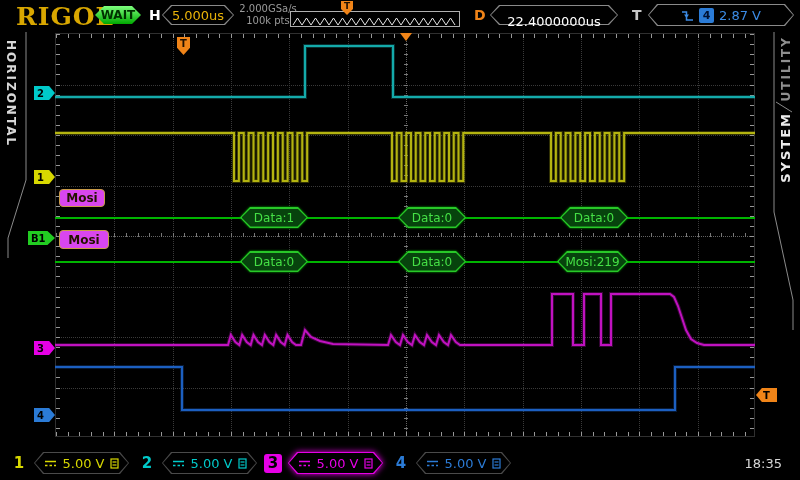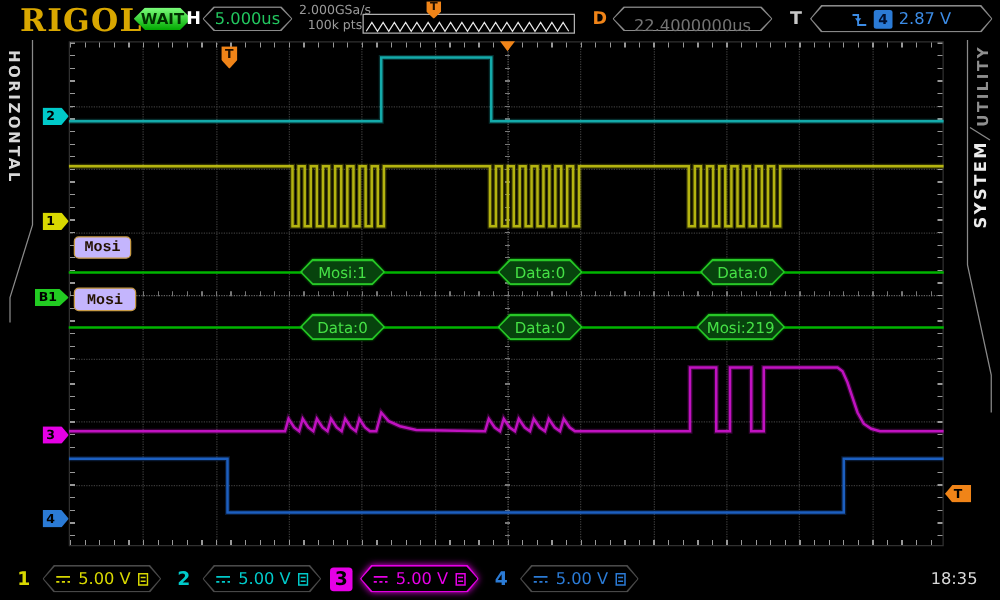--- a/index.html
+++ b/index.html
@@ -8,36 +8,36 @@
   .abs{position:absolute;}
   
   #brand{left:16px;top:2px;font-family:"DejaVu Serif",serif;font-weight:bold;
          font-size:25px;color:#d9a700;letter-spacing:1px;}
   .hexwrap{position:absolute;}
   .hexskin{position:absolute;inset:0;
      clip-path:polygon(9px 0,calc(100% - 9px) 0,100% 50%,calc(100% - 9px) 100%,9px 100%,0 50%);}
   .hexin{position:absolute;inset:1px;background:#000;
      clip-path:polygon(9px 0,calc(100% - 9px) 0,100% 50%,calc(100% - 9px) 100%,9px 100%,0 50%);}
   .hexcontent{position:absolute;inset:0;display:flex;align-items:center;justify-content:center;gap:5px;}
-  #wait-badge{left:107px;top:6px;width:46px;height:18px;}
+  #wait-badge{left:95px;top:6px;width:46px;height:18px;}
   #wait-badge .hexskin{background:linear-gradient(#7dff7d,#00a800);}
   #wait-badge .hexcontent{color:#003000;font-weight:bold;font-size:12px;}
   #h-label{left:149px;top:7px;color:#fff;font-weight:bold;font-size:14px;}
   #h-scale{left:162px;top:5px;width:72px;height:20px;}
-  #h-scale .hexcontent{color:#22c55e;font-size:13px;}
+  #h-scale .hexcontent{color:#eab308;font-size:13px;}
   .hex-outline{background:#8a8a8a;}
   #rate-block{left:238px;top:3px;width:60px;text-align:center;color:#9a9a9a;
               font-size:10px;line-height:12px;}
   #hpos-bar{left:290px;top:11px;width:168px;height:14px;border:1px solid #b0b0b0;background:#000;}
   #hpos-tflag{left:341px;top:1px;width:12px;height:14px;background:#f08418;
       clip-path:polygon(0 0,100% 0,100% 58%,50% 100%,0 58%);
       color:#201000;font-size:9px;font-weight:bold;text-align:center;line-height:10px;}
   #d-label{left:474px;top:7px;color:#f08418;font-weight:bold;font-size:14px;}
   #delay-hex{left:490px;top:5px;width:128px;height:20px;}
-  #delay-hex .hexcontent{color:#737373;font-size:13px;margin-top:13px;}
+  #delay-hex .hexcontent{color:#ffffff;font-size:13px;margin-top:13px;}
   #t-label{left:632px;top:7px;color:#c8c8c8;font-weight:bold;font-size:14px;}
   #trig-hex{left:648px;top:4px;width:146px;height:22px;}
   #trig-hex .hexcontent{color:#3c8ce6;font-size:13px;}
   #trig-src{background:#2b7bd6;color:#001030;font-weight:bold;font-size:11px;
             width:15px;height:15px;border-radius:2px;display:inline-flex;
             align-items:center;justify-content:center;}
   
   .vtext{writing-mode:vertical-rl;letter-spacing:2px;font-weight:bold;}
   #left-tab-label{left:4px;top:40px;color:#d8d8d8;font-size:12px;}
   #right-tab-utility{left:779px;top:36px;color:#8f8f8f;font-size:12px;
@@ -59,23 +59,23 @@
   #wave-svg{left:55px;top:33px;}
   
   .busline{position:absolute;height:2px;}
   .busbubble{position:absolute;height:21px;filter:drop-shadow(0 0 1px #0a0);}
   .busbubble .bskin{position:absolute;inset:0;background:#28c828;
      clip-path:polygon(10px 0,calc(100% - 10px) 0,100% 50%,calc(100% - 10px) 100%,10px 100%,0 50%);}
   .busbubble .bin{position:absolute;inset:1.5px;background:#07430d;
      clip-path:polygon(9px 0,calc(100% - 9px) 0,100% 50%,calc(100% - 9px) 100%,9px 100%,0 50%);}
   .busbubble .btext{position:absolute;inset:0;display:flex;align-items:center;
      justify-content:center;color:#45e045;font-size:12px;}
-  .buslabel{position:absolute;background:#c4b5fd;border:1px solid #c79a46;border-radius:4px;
+  .buslabel{position:absolute;background:#d946ef;border:1px solid #c79a46;border-radius:4px;
      color:#241200;font-weight:bold;font-size:12px;display:flex;align-items:center;
-     justify-content:center;font-family:Liberation Mono, monospace;}
+     justify-content:center;}
   
   .lflag{position:absolute;display:flex;align-items:center;color:#000;
      font-size:10px;font-weight:bold;padding-left:3px;box-sizing:border-box;
      clip-path:polygon(0 0,72% 0,100% 50%,72% 100%,0 100%);}
   #right-tflag{clip-path:polygon(100% 0,28% 0,0 50%,28% 100%,100% 100%);
      padding-left:7px;}
   #top-triangle{width:0;height:0;border-left:6px solid transparent;
      border-right:6px solid transparent;border-top:8px solid #f08418;}
   #top-tflag{width:13px;height:18px;background:#f08418;color:#201000;
      clip-path:polygon(0 0,100% 0,100% 60%,50% 100%,0 60%);
@@ -183,21 +183,21 @@
     <polyline points="55,345 228,345 228,345 230.83333333333334,335 235.36666666666667,342 239.33333333333334,345 239.33333333333334,345 242.16666666666669,335 246.70000000000002,342 250.66666666666669,345 250.66666666666666,345 253.5,335 258.0333333333333,342 262,345 262,345 264.8333333333333,335 269.3666666666667,342 273.3333333333333,345 273.3333333333333,345 276.16666666666663,335 280.7,342 284.66666666666663,345 284.6666666666667,345 287.5,335 292.03333333333336,342 296,345 296,345 301,345 305,330 311,337 320,341 333,344 388,345 388,345 391,335 395.8,342 400,345 400,345 403,335 407.8,342 412,345 412,345 415,335 419.8,342 424,345 424,345 427,335 431.8,342 436,345 436,345 439,335 443.8,342 448,345 448,345 451,335 455.8,342 460,345 460,345 552,345 552,294 573,294 573,345 584,345 584,294 601,294 601,345 611,345 611,294 670,294 674,297 678,306 682,318 686,330 691,339 697,343 704,345 755,345" fill="none" stroke="#c012c0" stroke-width="4" opacity="0.28"></polyline>
     <polyline points="55,345 228,345 228,345 230.83333333333334,335 235.36666666666667,342 239.33333333333334,345 239.33333333333334,345 242.16666666666669,335 246.70000000000002,342 250.66666666666669,345 250.66666666666666,345 253.5,335 258.0333333333333,342 262,345 262,345 264.8333333333333,335 269.3666666666667,342 273.3333333333333,345 273.3333333333333,345 276.16666666666663,335 280.7,342 284.66666666666663,345 284.6666666666667,345 287.5,335 292.03333333333336,342 296,345 296,345 301,345 305,330 311,337 320,341 333,344 388,345 388,345 391,335 395.8,342 400,345 400,345 403,335 407.8,342 412,345 412,345 415,335 419.8,342 424,345 424,345 427,335 431.8,342 436,345 436,345 439,335 443.8,342 448,345 448,345 451,335 455.8,342 460,345 460,345 552,345 552,294 573,294 573,345 584,345 584,294 601,294 601,345 611,345 611,294 670,294 674,297 678,306 682,318 686,330 691,339 697,343 704,345 755,345" fill="none" stroke="#c012c0" stroke-width="2" opacity="1"></polyline>
     <polyline points="55,367 182,367 182,410 675,410 675,367 755,367" fill="none" stroke="#1c5fc0" stroke-width="4" opacity="0.28"></polyline>
     <polyline points="55,367 182,367 182,410 675,410 675,367 755,367" fill="none" stroke="#1c5fc0" stroke-width="2" opacity="1"></polyline>
   </svg>
 <div class="abs" id="decode-layer" style="left:0;top:0;width:800px;height:480px;pointer-events:none">
     <div class="busline" style="left: 55px; top: 217px; width: 700px; background: rgb(0, 180, 0);"></div>
     <div class="busbubble" style="left: 240px; top: 207px; width: 68px;">
       <div class="bskin"></div>
       <div class="bin"></div>
-      <div class="btext">Mosi:1</div>
+      <div class="btext">Data:1</div>
     </div>
     <div class="busbubble" style="left: 398px; top: 207px; width: 68px;">
       <div class="bskin"></div>
       <div class="bin"></div>
       <div class="btext">Data:0</div>
     </div>
     <div class="busbubble" style="left: 560px; top: 207px; width: 68px;">
       <div class="bskin"></div>
       <div class="bin"></div>
       <div class="btext">Data:0</div>

